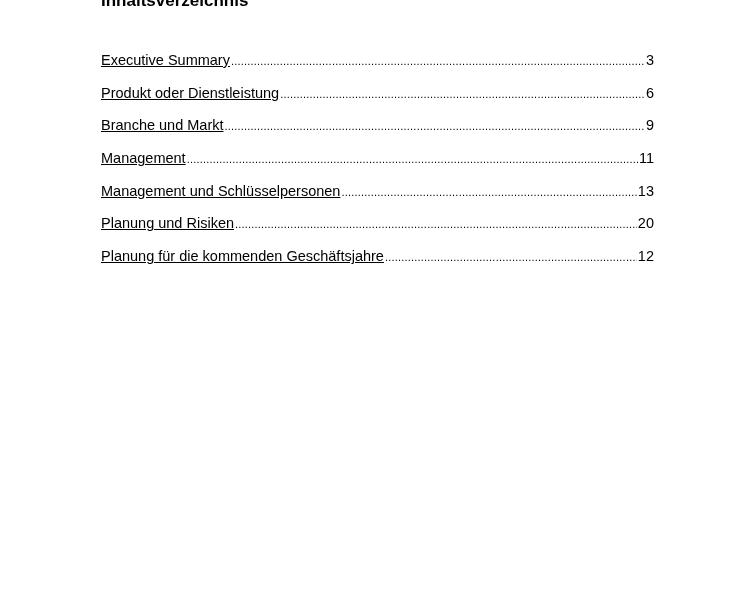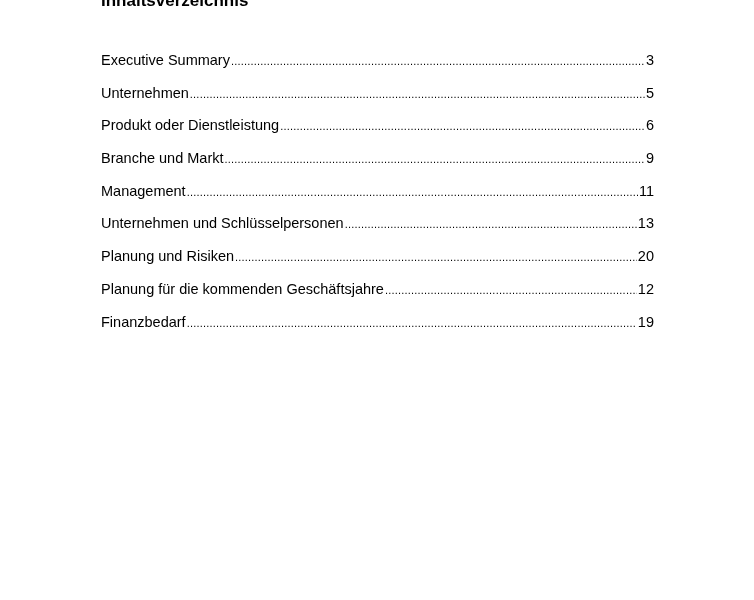--- a/index.html
+++ b/index.html
@@ -12,21 +12,21 @@
     font-size: 17px; font-weight: bold; margin: 0; line-height: 20px;
   }
   .toc {
     position: absolute; left: 101px; top: 51px; width: 553px;
     margin: 0; padding: 0; list-style: none;
   }
   .toc-entry {
     display: flex; align-items: baseline; height: 32.7px;
     font-size: 14.5px; line-height: 18px;
   }
-  .toc-entry .label { white-space: nowrap; }
+  .toc-entry .label { white-space: nowrap; text-decoration: underline; }
   .toc-entry .leader {
     flex: 1; overflow: hidden; white-space: nowrap; margin: 0 1px;
     font-size: 11px; letter-spacing: 0.2px;
   }
   .toc-entry .leader::before {
     content: "................................................................................................................................................................................................";
   }
   .toc-entry .page { white-space: nowrap; text-align: right; }
 </style>
 </head>
@@ -34,52 +34,42 @@
 
 <h1 class="title">Inhaltsverzeichnis</h1>
 
 <ul class="toc">
   <li class="toc-entry">
     <span class="label">Executive Summary</span>
     <span class="leader"></span>
     <span class="page">3</span>
   </li>
   <li class="toc-entry">
-    <span class="label">Unternehmen</span>
-    <span class="leader"></span>
-    <span class="page">5</span>
-  </li>
-  <li class="toc-entry">
     <span class="label">Produkt oder Dienstleistung</span>
     <span class="leader"></span>
     <span class="page">6</span>
   </li>
   <li class="toc-entry">
     <span class="label">Branche und Markt</span>
     <span class="leader"></span>
     <span class="page">9</span>
   </li>
   <li class="toc-entry">
     <span class="label">Management</span>
     <span class="leader"></span>
     <span class="page">11</span>
   </li>
   <li class="toc-entry">
-    <span class="label">Unternehmen und Schlüsselpersonen</span>
+    <span class="label">Management und Schlüsselpersonen</span>
     <span class="leader"></span>
     <span class="page">13</span>
   </li>
   <li class="toc-entry">
     <span class="label">Planung und Risiken</span>
     <span class="leader"></span>
     <span class="page">20</span>
   </li>
   <li class="toc-entry">
     <span class="label">Planung für die kommenden Geschäftsjahre</span>
     <span class="leader"></span>
     <span class="page">12</span>
   </li>
-  <li class="toc-entry">
-    <span class="label">Finanzbedarf</span>
-    <span class="leader"></span>
-    <span class="page">19</span>
-  </li>
 </ul>
 
 </body></html>

